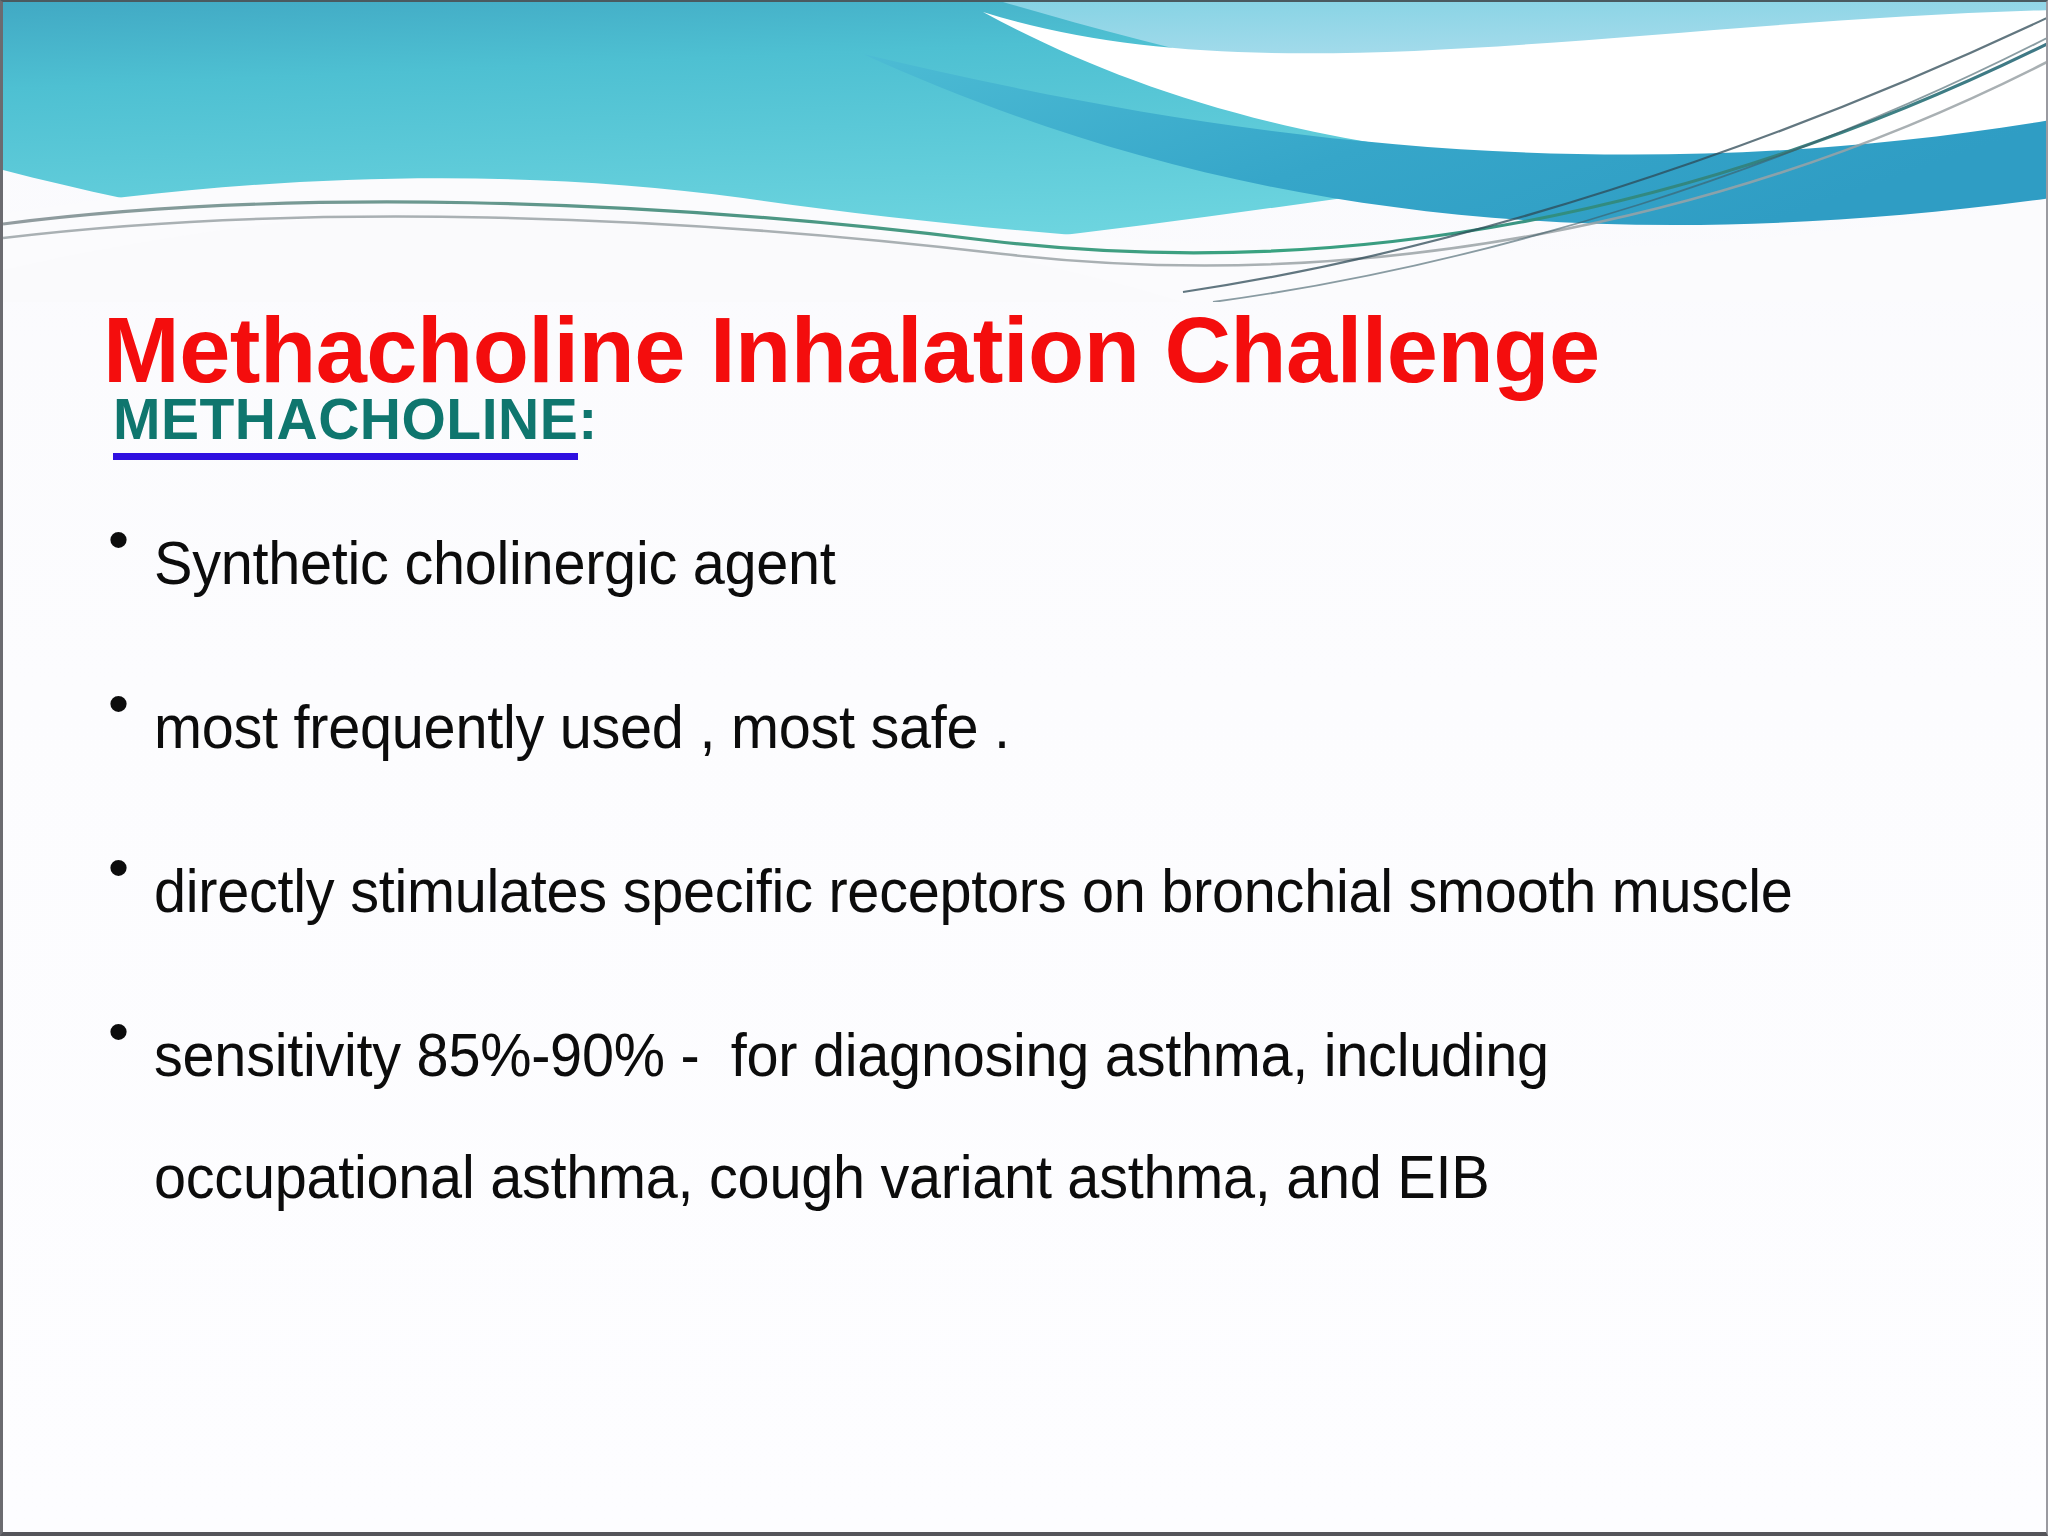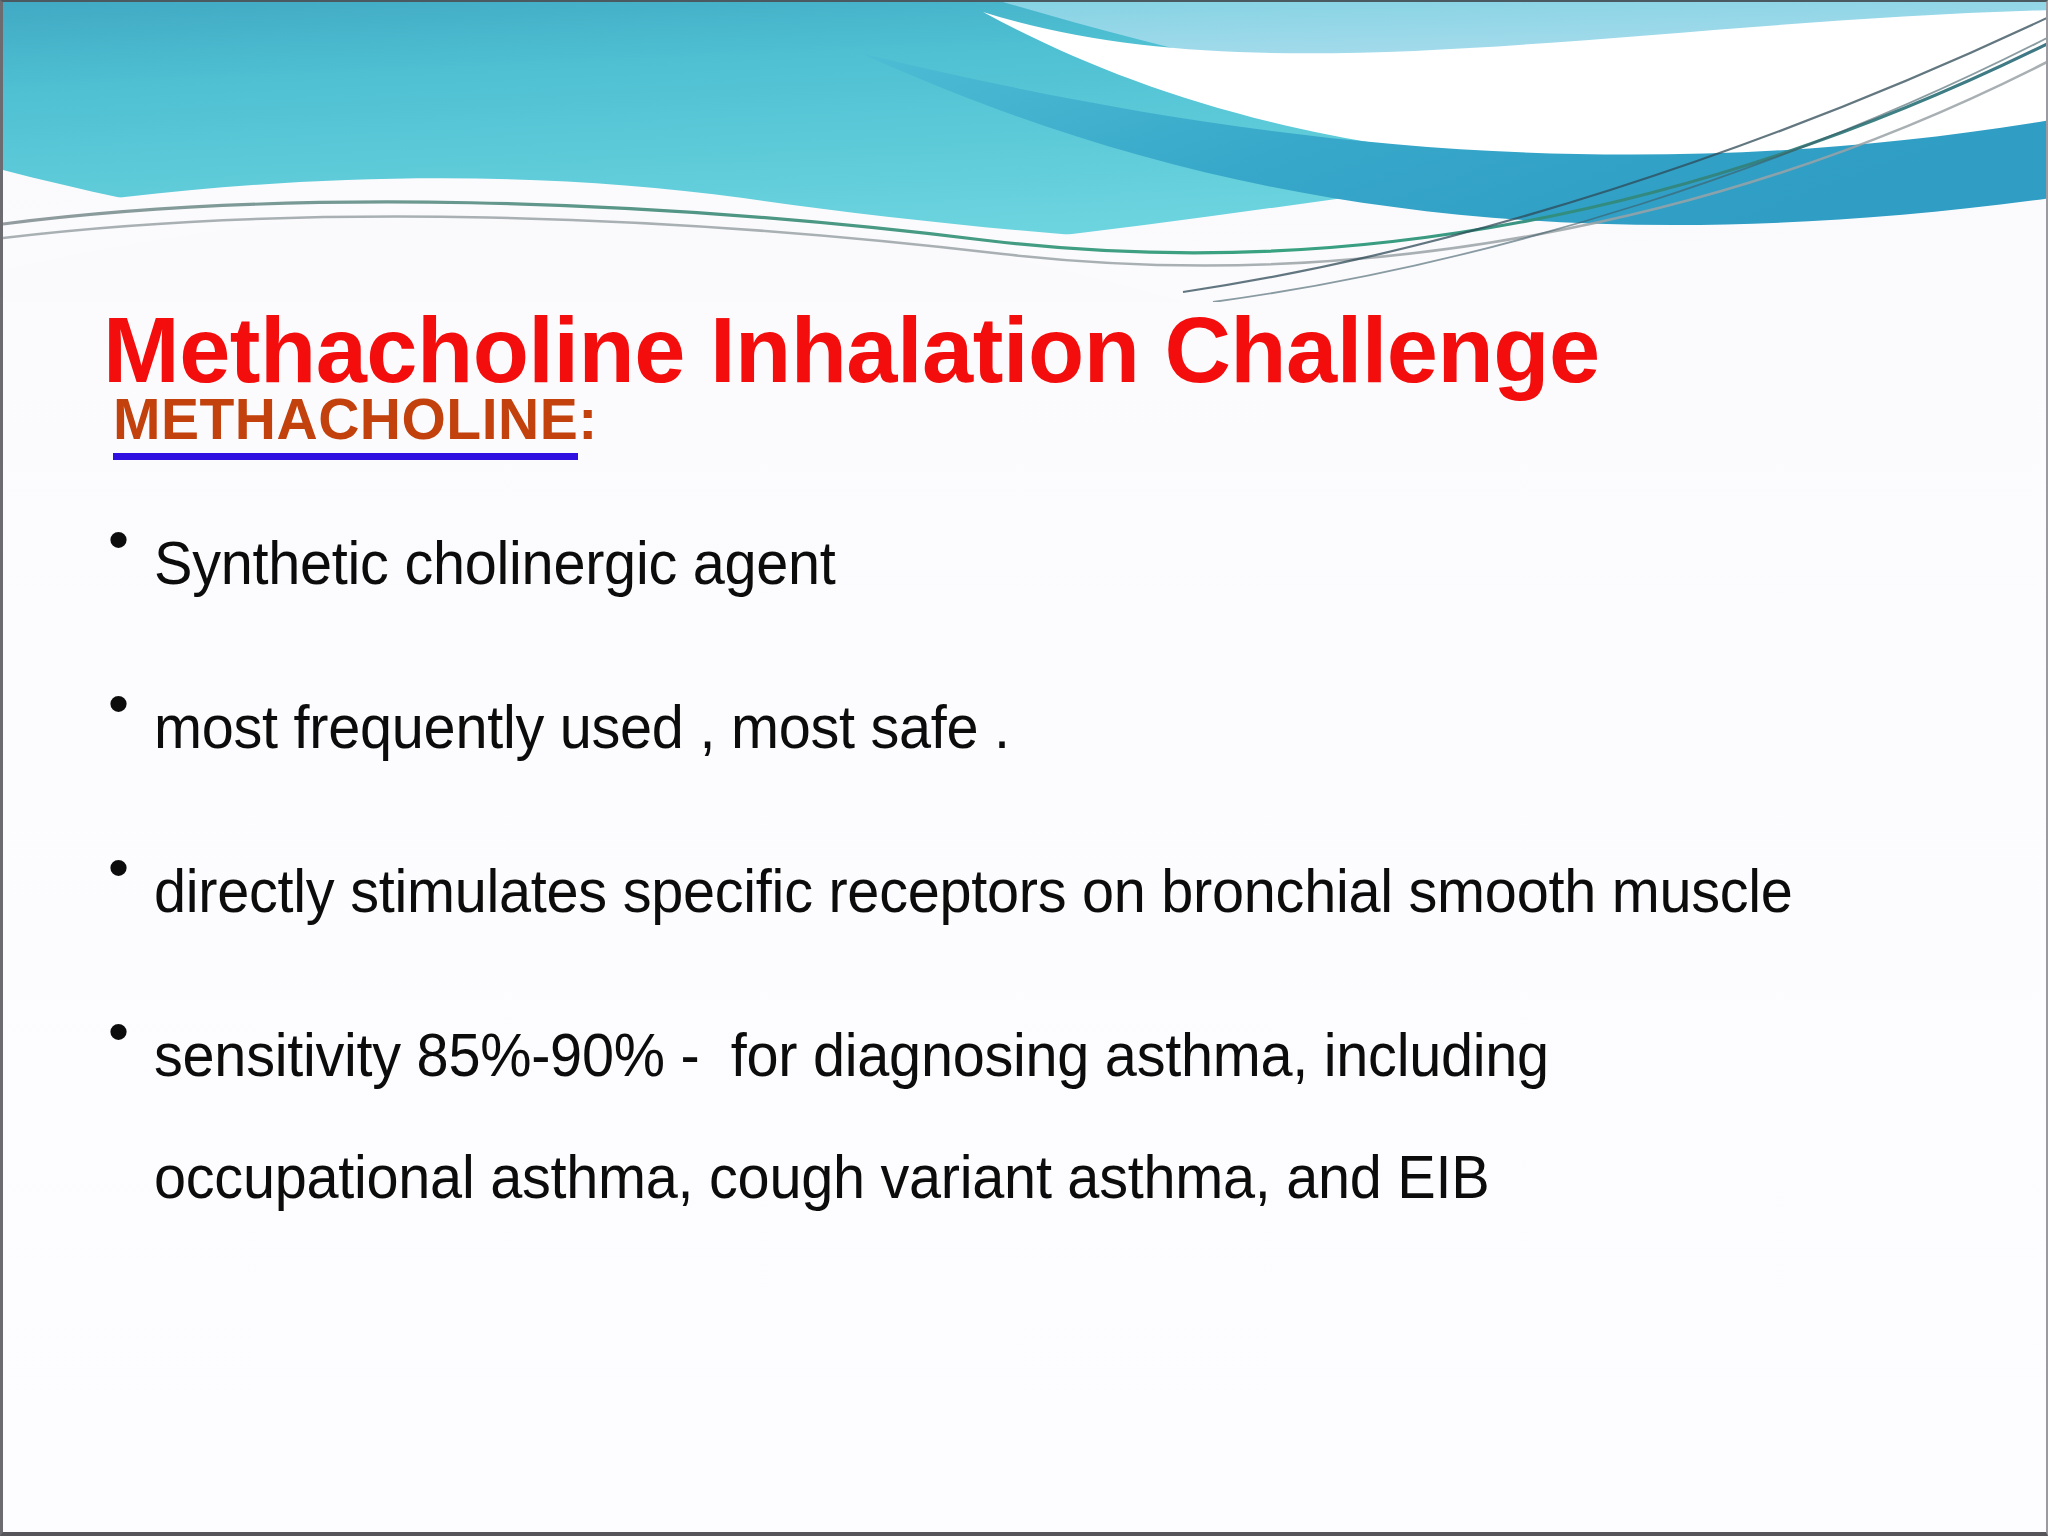--- a/index.html
+++ b/index.html
@@ -76,21 +76,21 @@
     position: absolute;
     left: 110px;
     top: 386px;
   }
 
   #subtitle-label {
     font-family: "Liberation Sans", sans-serif;
     font-weight: bold;
     font-size: 57px;
     line-height: 62px;
-    color: #c2410c;
+    color: #0f766e;
     letter-spacing: 0.5px;
     white-space: nowrap;
   }
 
   #subtitle-label .underlined {
     border-bottom: 7px solid #2f10e0;
     padding-bottom: 2px;
   }
 
   #bullet-list {

